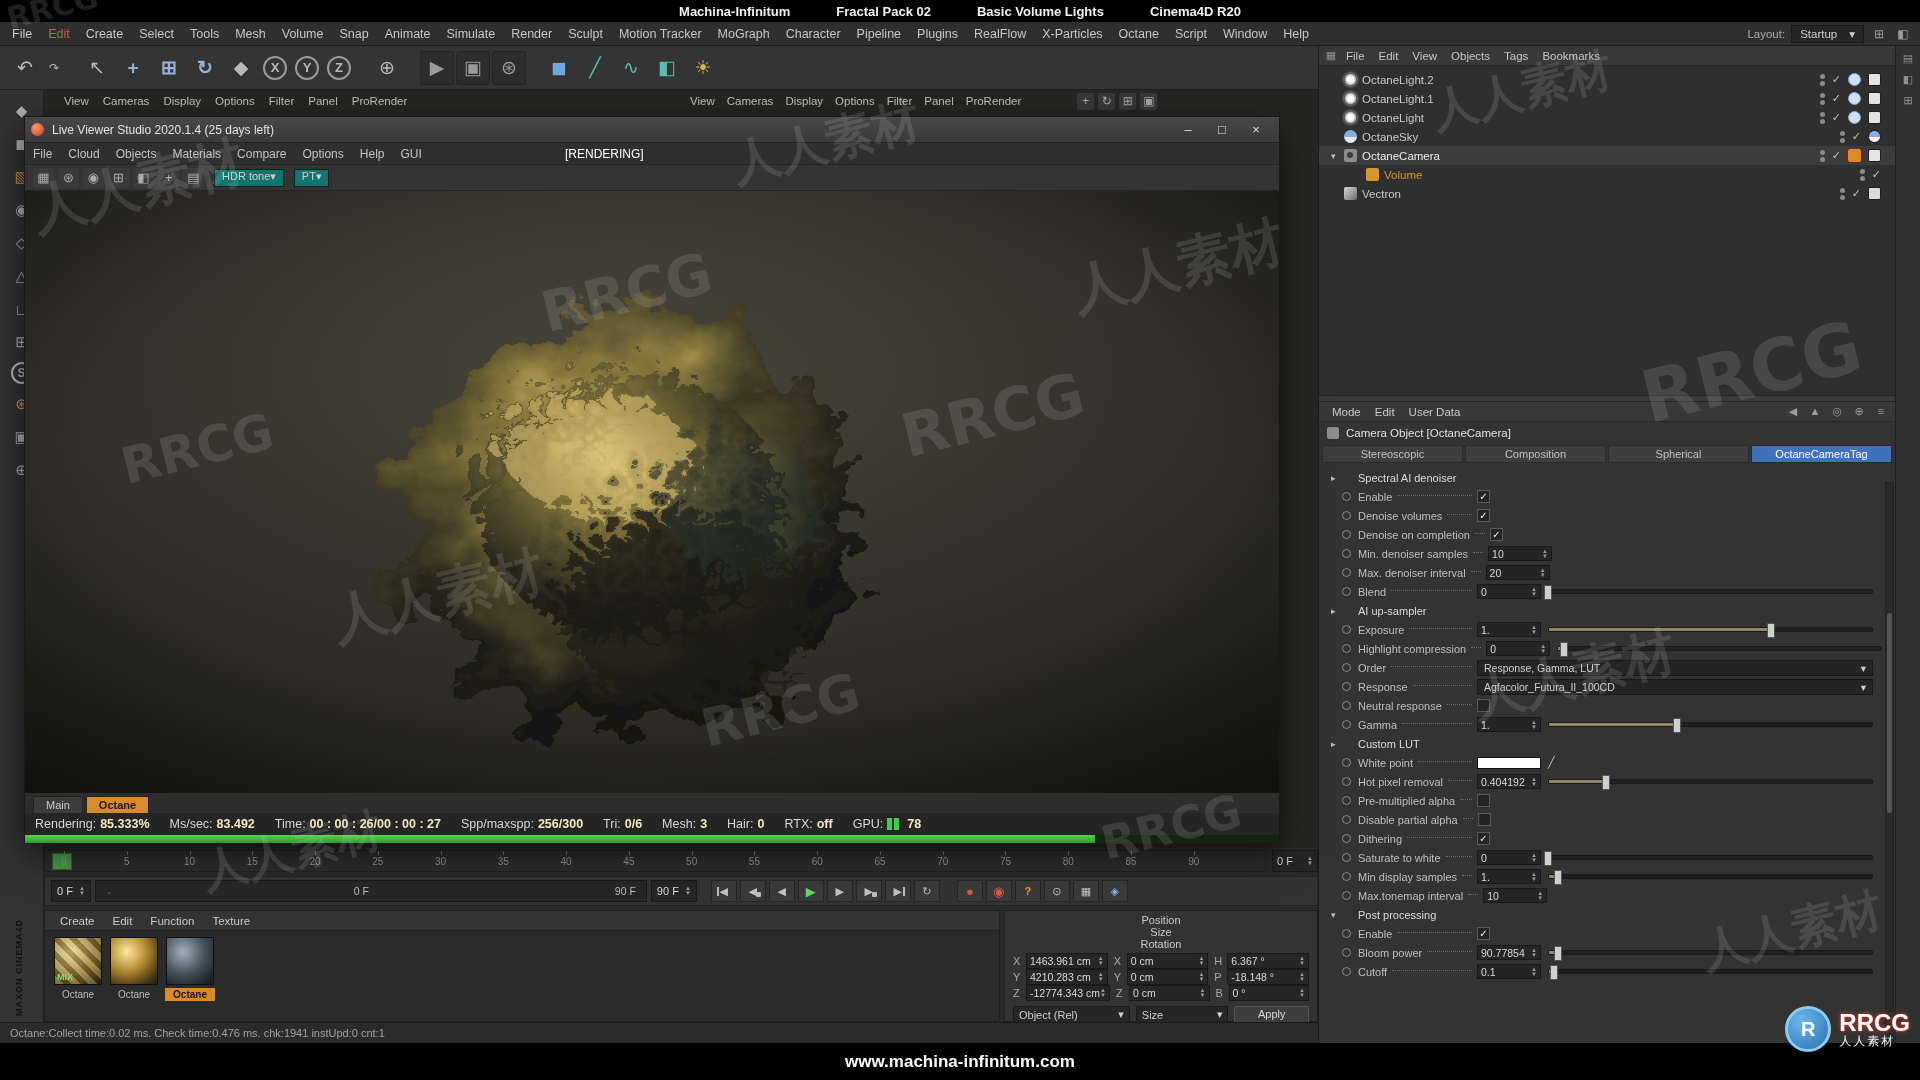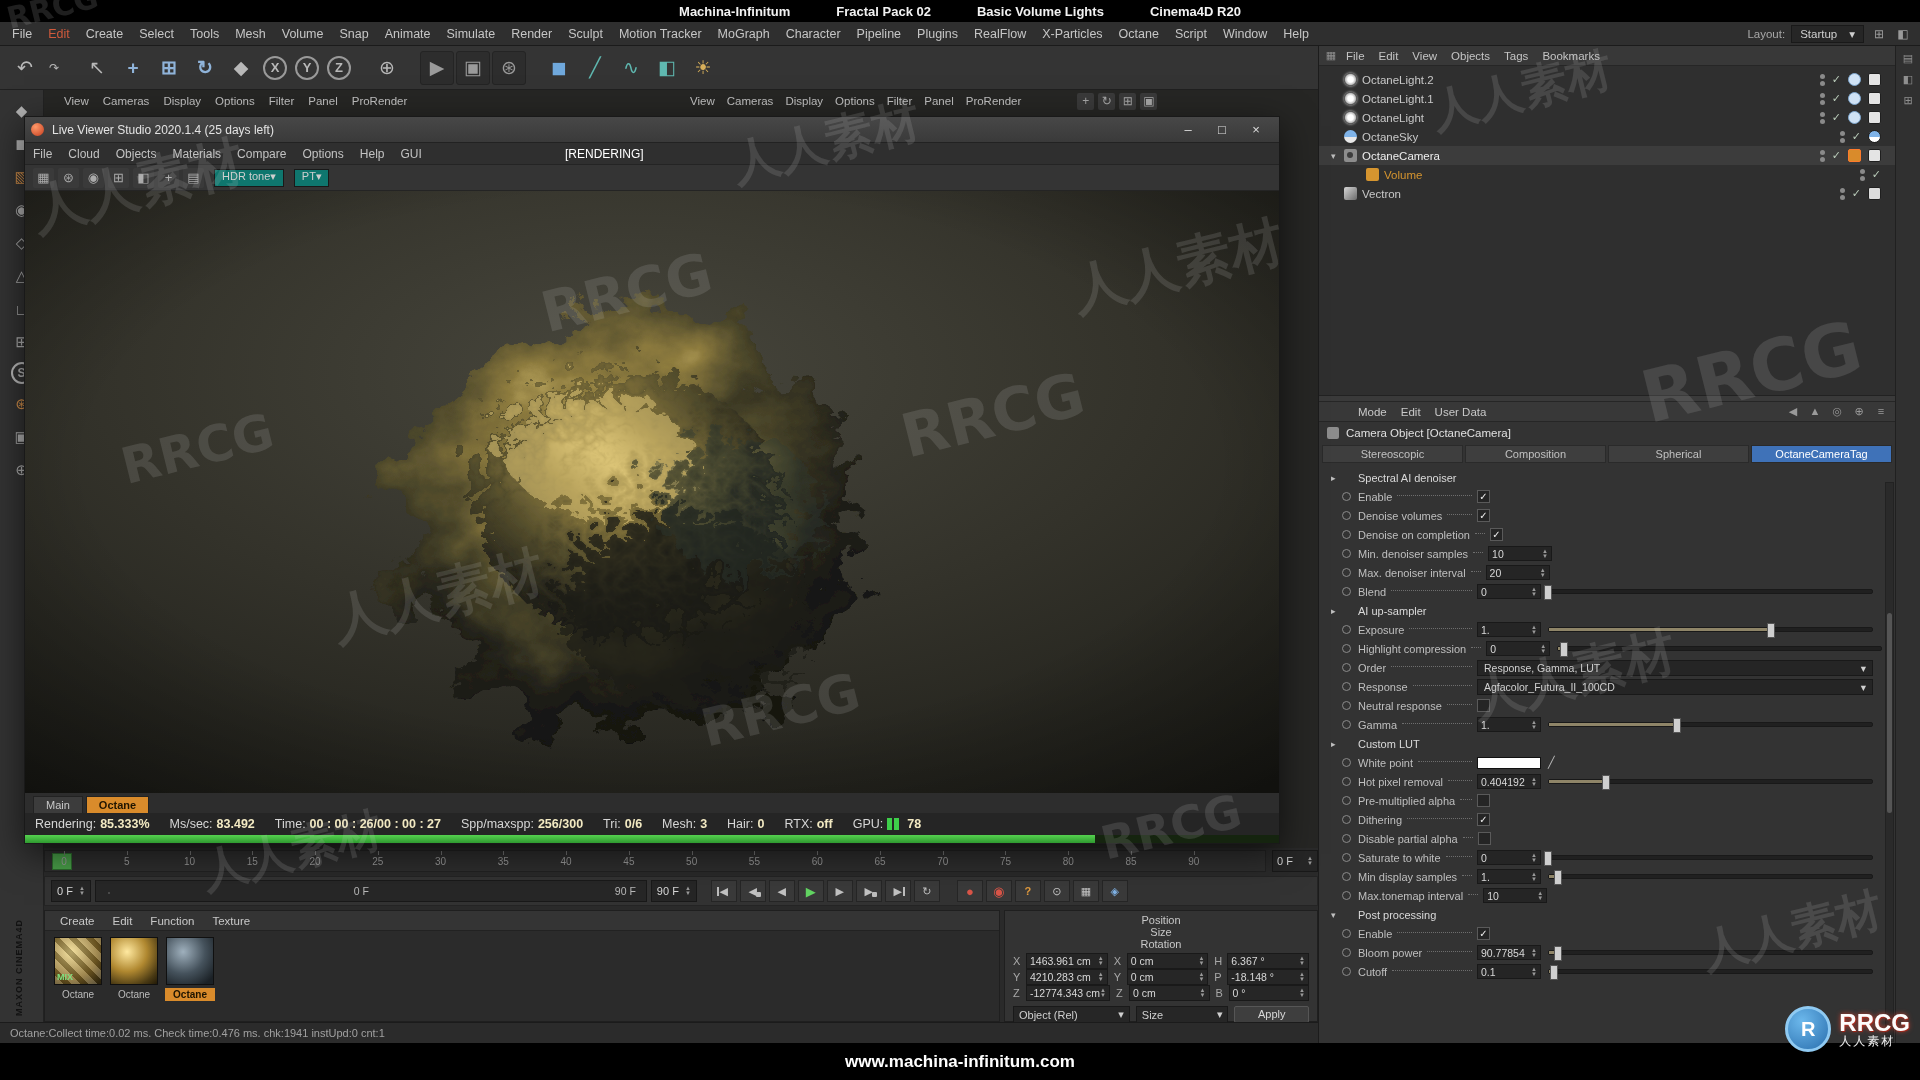--- a/index.html
+++ b/index.html
@@ -822,21 +822,21 @@
             </span>
             <span class="ocheck">✓</span>
             <span class="otag" style="background:#dcdcdc"></span>
 
           </span>
         </div>
       </div>
     <div class="splitter"></div>
 
     <div class="am-menu">
-      <span style="display:flex;margin-left:26px;">
+      <span style="display:flex;">
 
       <span class="mi">Mode</span>
           <span class="mi">Edit</span>
           <span class="mi">User Data</span>
         </span>
       <span class="am-mico">
 
       <span class="amico">◀</span>
           <span class="amico">▲</span>
           <span class="amico">◎</span>
@@ -1138,35 +1138,35 @@
           <span class="leader"></span>
           <span class="ctrl">
             <span class="cbox"></span>
 
           </span>
         </div>
 
         <div class="prow t-check">
           <span class="arrowS"></span>
           <span class="dotico"></span>
+          <span class="plabel">Disable partial alpha</span>
+          <span class="leader"></span>
+          <span class="ctrl">
+            <span class="cbox"></span>
+
+          </span>
+        </div>
+
+        <div class="prow t-check">
+          <span class="arrowS"></span>
+          <span class="dotico"></span>
           <span class="plabel">Dithering</span>
           <span class="leader"></span>
           <span class="ctrl">
             <span class="cbox on"></span>
-
-          </span>
-        </div>
-
-        <div class="prow t-check">
-          <span class="arrowS"></span>
-          <span class="dotico"></span>
-          <span class="plabel">Disable partial alpha</span>
-          <span class="leader"></span>
-          <span class="ctrl">
-            <span class="cbox"></span>
 
           </span>
         </div>
 
         <div class="prow t-numslider">
           <span class="arrowS"></span>
           <span class="dotico"></span>
           <span class="plabel">Saturate to white</span>
           <span class="leader"></span>
           <span class="ctrl">

